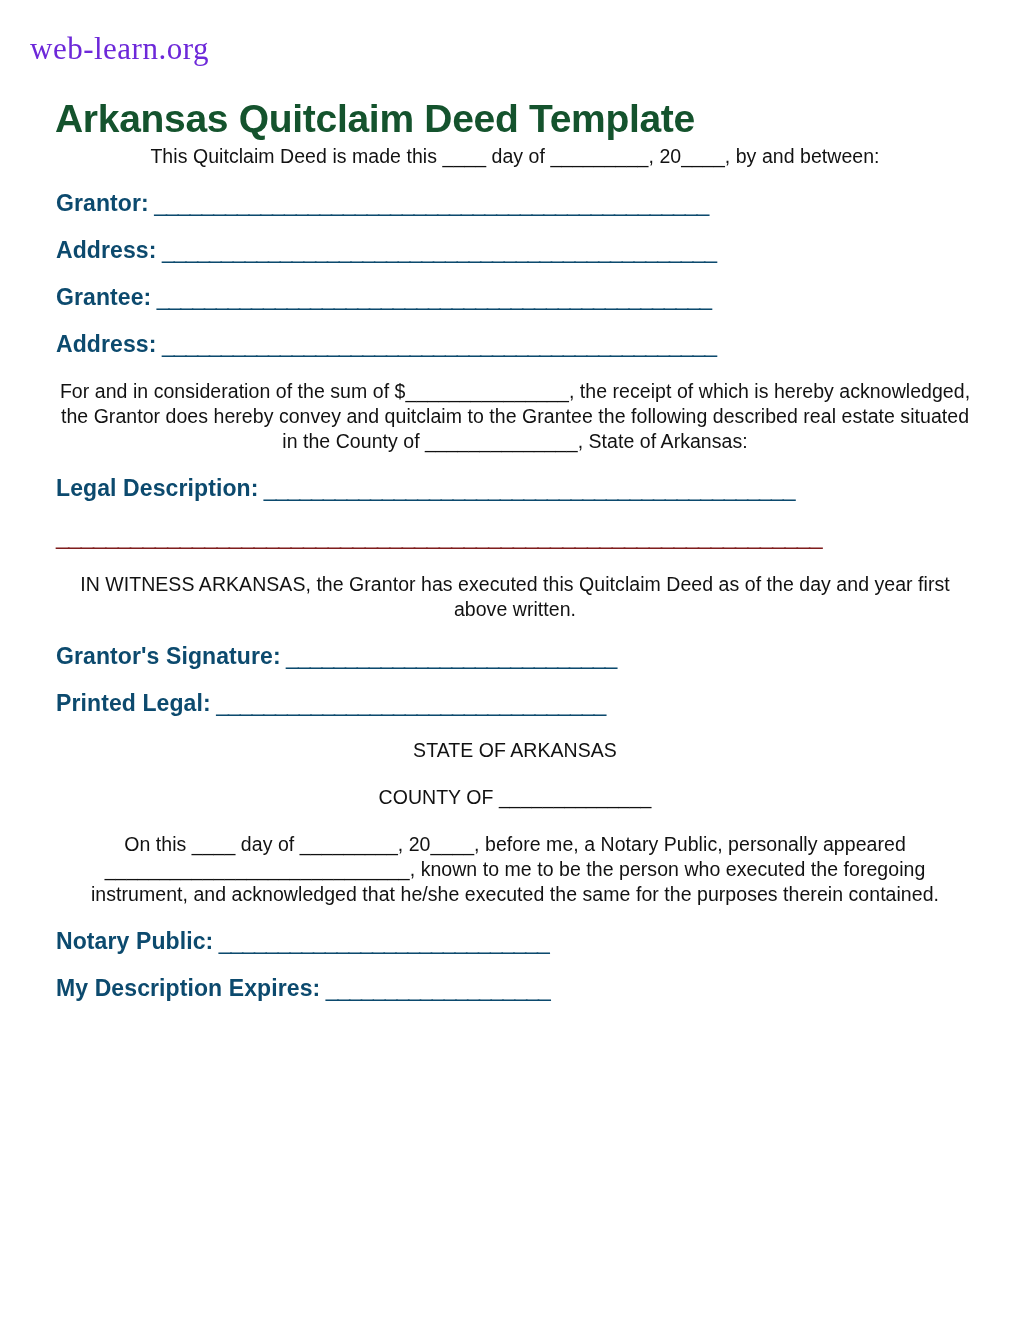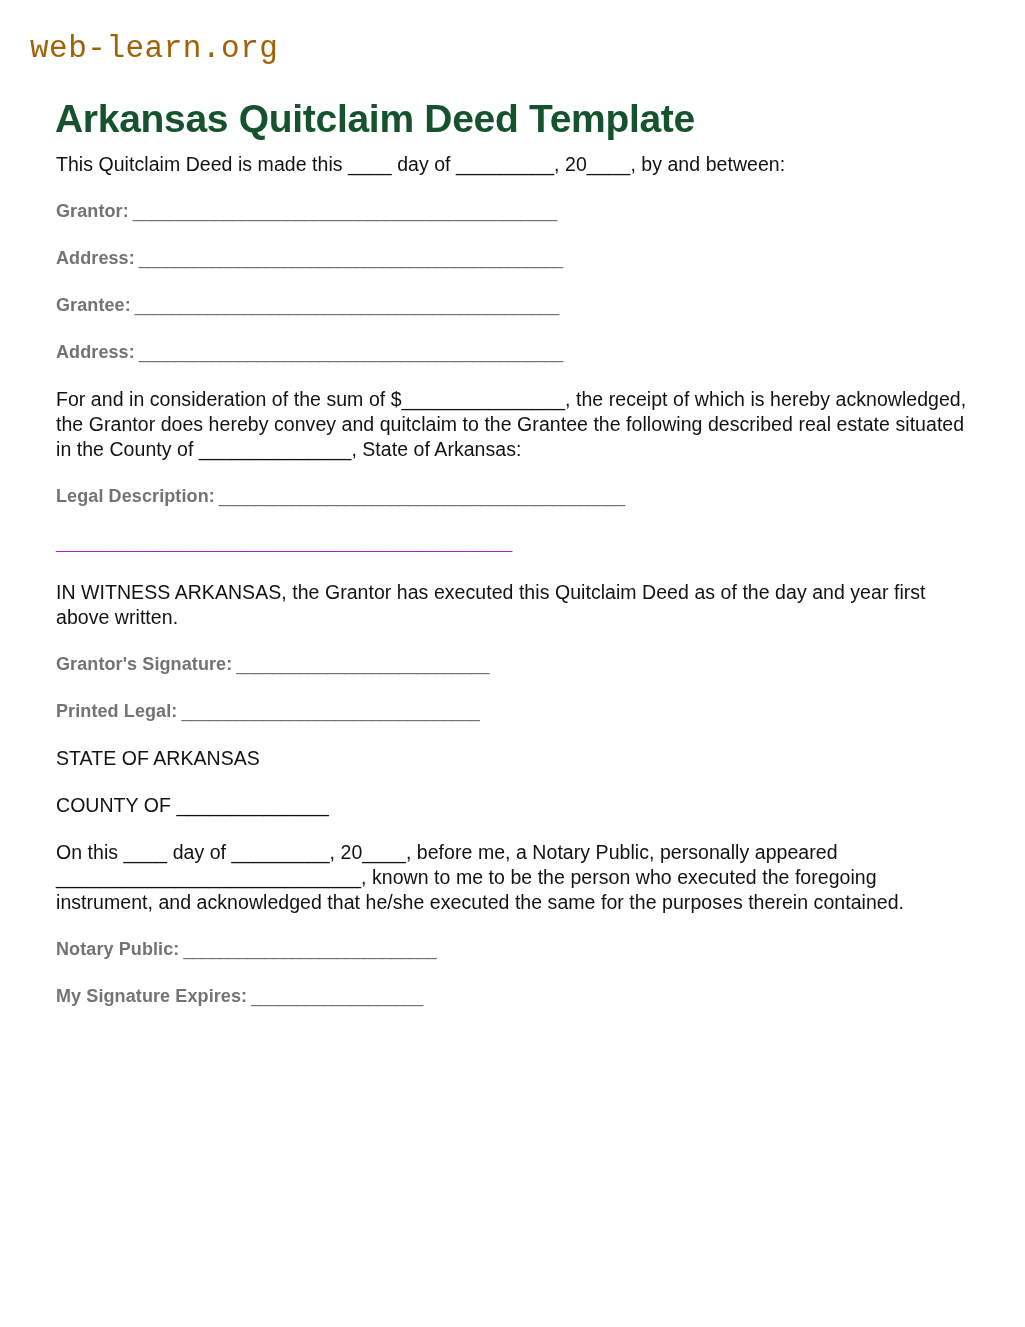--- a/index.html
+++ b/index.html
@@ -17,24 +17,24 @@
     width: 1025px;
     height: 1327px;
     background: #ffffff;
     overflow: hidden;
     box-sizing: border-box;
   }
   .watermark {
     position: absolute;
     left: 30px;
     top: 33px;
-    font-family: Liberation Mono, monospace;
+    font-family: Liberation Serif, serif;
     font-size: 31px;
     letter-spacing: 0.5px;
-    color: #a16207;
+    color: #6d28d9;
     line-height: 1;
     white-space: pre;
   }
   .doc-title {
     position: absolute;
     left: 55px;
     top: 70px;
     font-family: "Liberation Sans Narrow", "Liberation Sans", sans-serif;
     font-size: 39px;
     font-weight: bold;
@@ -43,45 +43,46 @@
     line-height: 1.18;
     white-space: nowrap;
   }
   .body-wrap {
     position: absolute;
     left: 56px;
     top: 143px;
     width: 918px;
   }
   p.para {
-    margin: 9px 0 22px 0;
+    margin: 1px 0 22px 0;
     font-size: 19.5px;
     line-height: 25px;
     color: #121212;
     letter-spacing: 0.05px;
+    text-align: center;
   }
   p.field {
     margin: 0 0 22px 0;
-    font-size: 18px;
+    font-size: 23px;
     line-height: 25px;
-    color: #737373;
+    color: #0c4a6e;
   }
   p.field .lbl {
     font-weight: bold;
     letter-spacing: 0.1px;
   }
   .rule {
     font-family: "Liberation Sans", sans-serif;
     letter-spacing: -1px;
   }
   p.blankline {
     margin: 0 0 22px 0;
-    font-size: 15px;
+    font-size: 24px;
     line-height: 25px;
-    color: #a21caf;
+    color: #7f1d1d;
     letter-spacing: -1px;
   }
   p.gap-after {
     margin-bottom: 24px;
   }
 </style>
 </head>
 <body>
 
 <div class="page">
@@ -135,17 +136,17 @@
     <p class="para">COUNTY OF ______________</p>
 
     <p class="para">On this ____ day of _________, 20____, before me, a Notary Public, personally appeared ____________________________, known to me to be the person who executed the foregoing instrument, and acknowledged that he/she executed the same for the purposes therein contained.</p>
 
 
     <p class="field">
       <span class="lbl">Notary Public:</span><span class="rule"> ____________________________</span>
     </p>
 
     <p class="field">
-      <span class="lbl">My Signature Expires:</span><span class="rule"> ___________________</span>
+      <span class="lbl">My Description Expires:</span><span class="rule"> ___________________</span>
     </p>
 
   </div>
 </div>
 
 </body></html>

